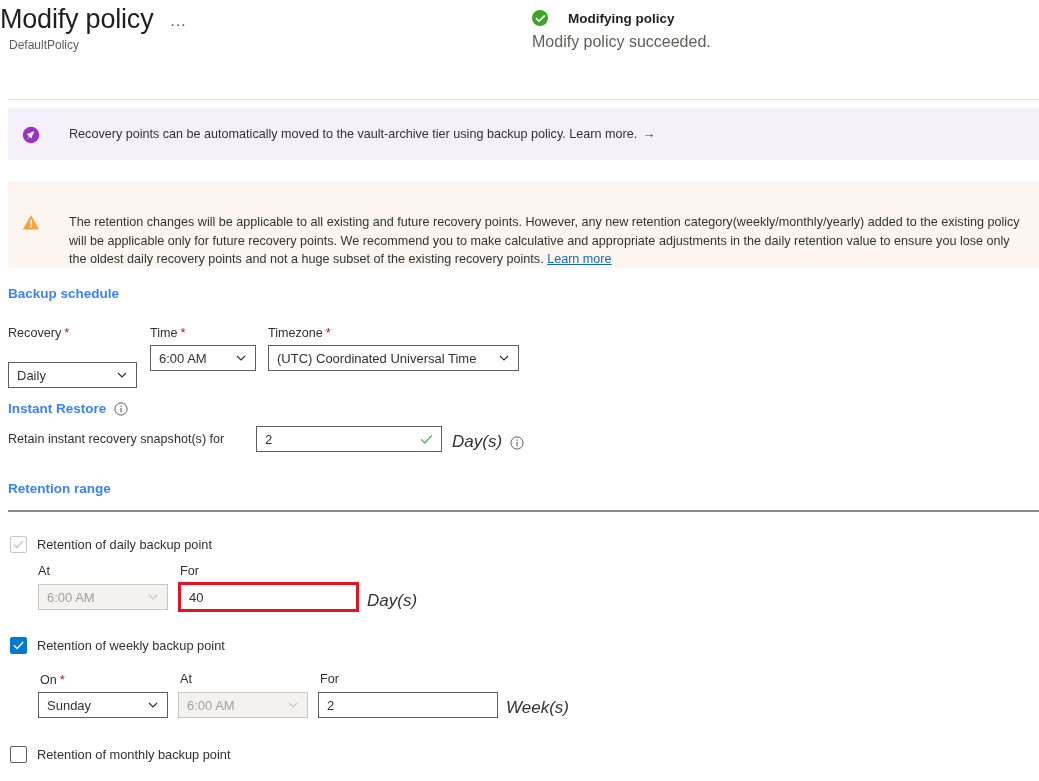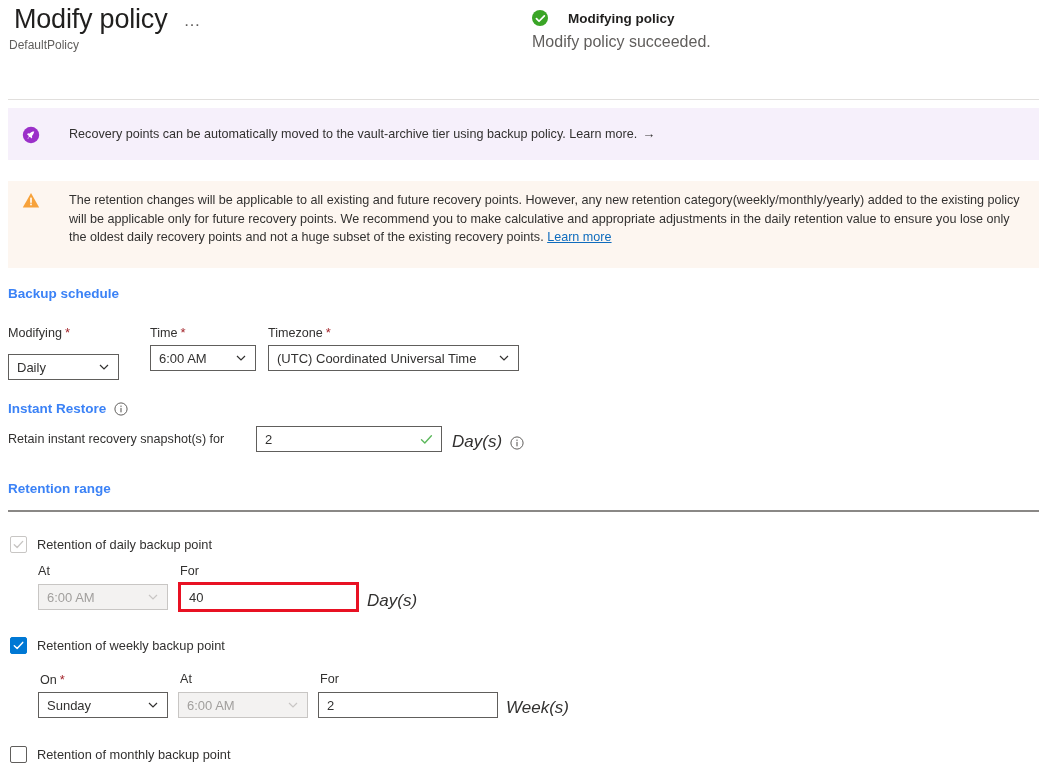--- a/index.html
+++ b/index.html
@@ -8,21 +8,21 @@
     margin: 0; padding: 0;
     width: 1039px; height: 781px;
     background: #ffffff;
     font-family: "Liberation Sans", sans-serif;
     color: #323130;
     overflow: hidden;
   }
   .page { position: relative; width: 1039px; height: 781px; }
 
   
-  .hdr-title-wrap { position: absolute; left: 14px; top: 2px; display: flex; align-items: flex-start; }
+  .hdr-title-wrap { position: absolute; left: 0; top: 2px; display: flex; align-items: flex-start; }
   .hdr-title {
     font-size: 27px; font-weight: 400; letter-spacing: -0.2px;
     color: #201f1e; line-height: 34px;
   }
   .hdr-ellipsis {
     margin-left: 16px; margin-top: 10px; font-size: 17px; color: #605e5c;
     letter-spacing: 1px; cursor: pointer; line-height: 17px;
   }
   .hdr-sub {
     position: absolute; left: 9px; top: 38px;
@@ -57,21 +57,21 @@
     background: #e1dfdd;
   }
 
   
   .banner {
     position: absolute; left: 8px; width: 1031px;
     display: flex; align-items: flex-start; gap: 29px;
     padding: 12px 14px;
   }
   .banner-info { top: 108px; height: 52px; background: #f6f0fb; align-items: center; padding-top: 0; padding-bottom: 0; }
-  .banner-warn { top: 181px; height: 87px; background: #fdf6f0; padding-top: 10px; }
+  .banner-warn { top: 181px; height: 87px; background: #fdf6f0; padding-top: 32px; }
   .b-ico { flex: 0 0 auto; width: 18px; height: 18px; margin-top: 1px; }
   .b-text { font-size: 12.6px; line-height: 18.5px; color: #323130; }
   .banner-info .b-text { font-size: 12.6px; }
   .arrow-link { color: #323130; margin-left: 5px; font-size: 13px; }
   .lnk { color: #0f6cbd; text-decoration: underline; cursor: pointer; }
 
   
   .sec-h {
     position: absolute; left: 8px;
     font-size: 13.5px; font-weight: 700; color: #3b82f6;
@@ -171,23 +171,23 @@
         <rect x="8.2" y="5.6" width="1.6" height="5.2" fill="#ffffff"></rect>
         <rect x="8.2" y="11.6" width="1.6" height="1.7" fill="#ffffff"></rect>
       </svg>
     </span>
     <span class="b-text"><span>The retention changes will be applicable to all existing and future recovery points. However, any new retention category(weekly/monthly/yearly) added to the existing policy will be applicable only for future recovery points. We recommend you to make calculative and appropriate adjustments in the daily retention value to ensure you lose only the oldest daily recovery points and not a huge subset of the existing recovery points.</span> <a class="lnk">Learn more</a></span>
   </div>
 
   <div class="sec-h backup">Backup schedule</div>
 
   <div class="fld-label" style="left:8px; top:325px;">
-    <span>Modifying</span><span class="req">*</span>
-  </div>
-  <div class="ctrl" style="left:8px; top:354px; width:111px;">
+    <span>Recovery</span><span class="req">*</span>
+  </div>
+  <div class="ctrl" style="left:8px; top:362px; width:129px;">
     <span class="val">Daily</span>
     <span class="chev">
       <svg width="12" height="12" viewBox="0 0 12 12" aria-hidden="true">
           <path d="M2 4 L6 8 L10 4" fill="none" stroke-width="1.2"></path>
         </svg>
     </span>
   </div>
 
   <div class="fld-label" style="left:150px; top:325px;">
     <span>Time</span><span class="req">*</span>

